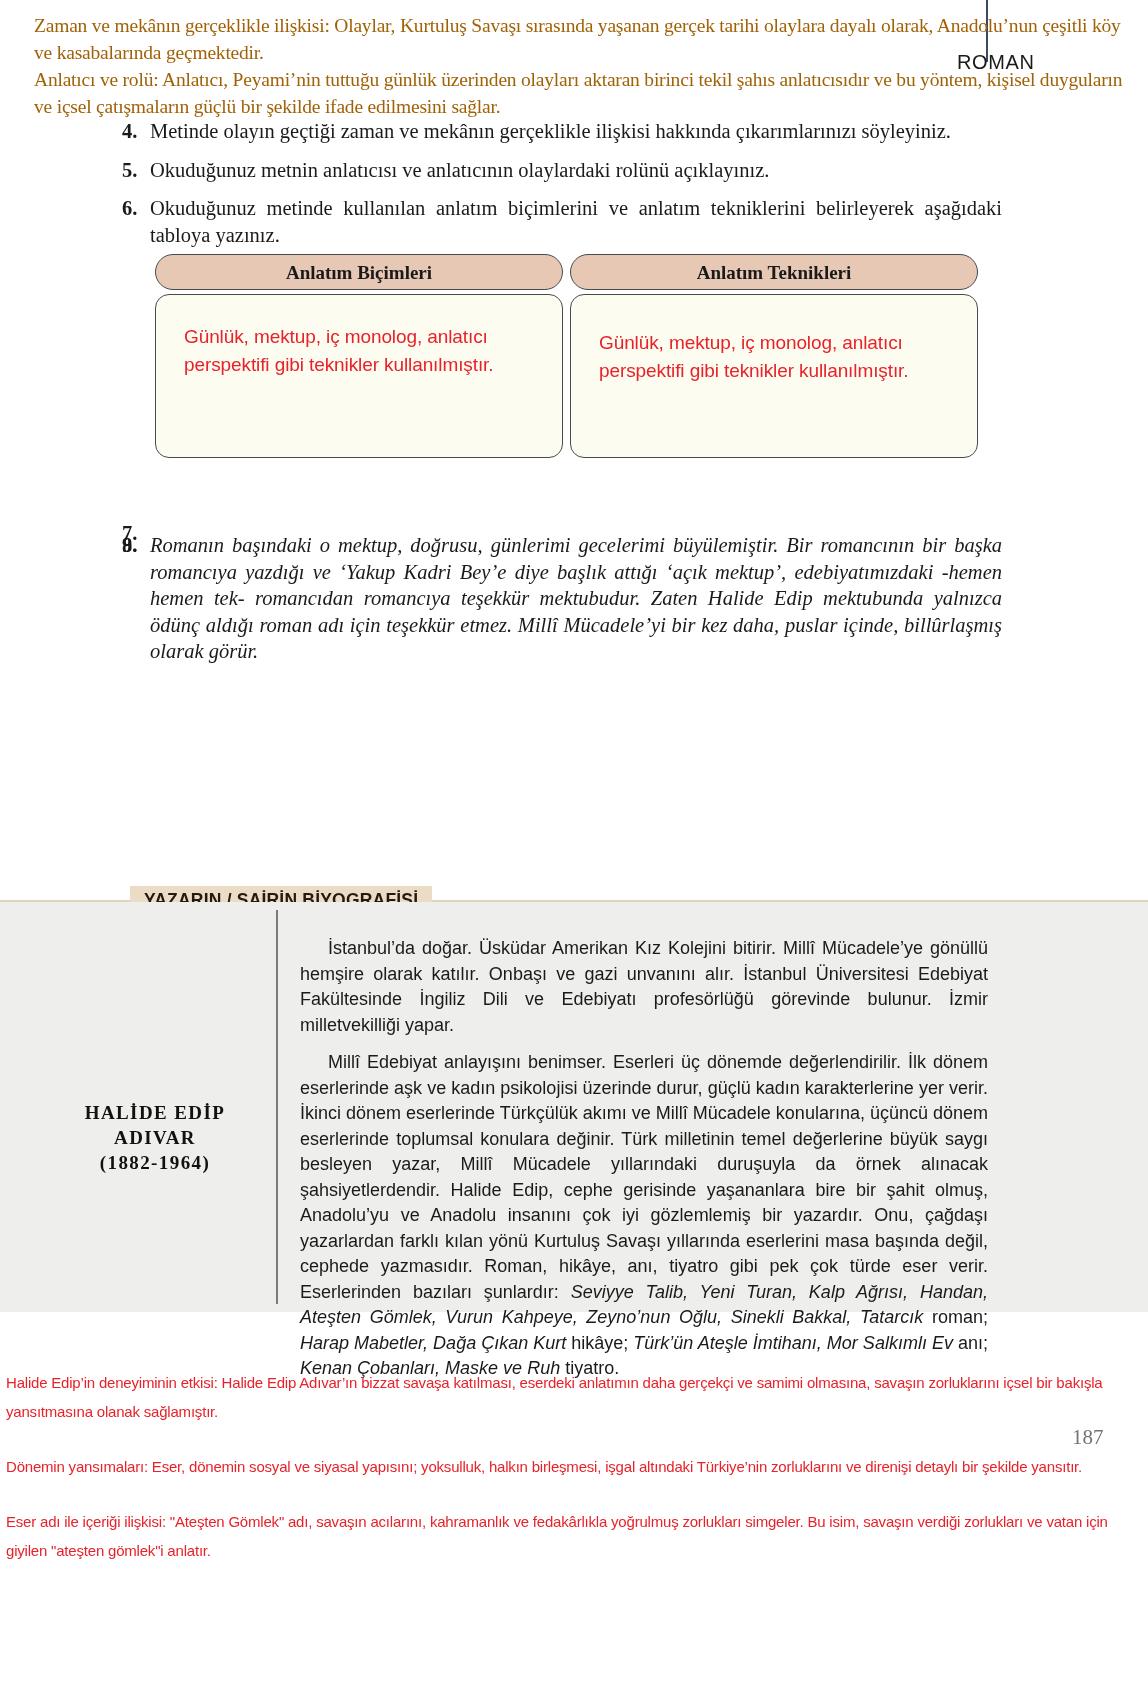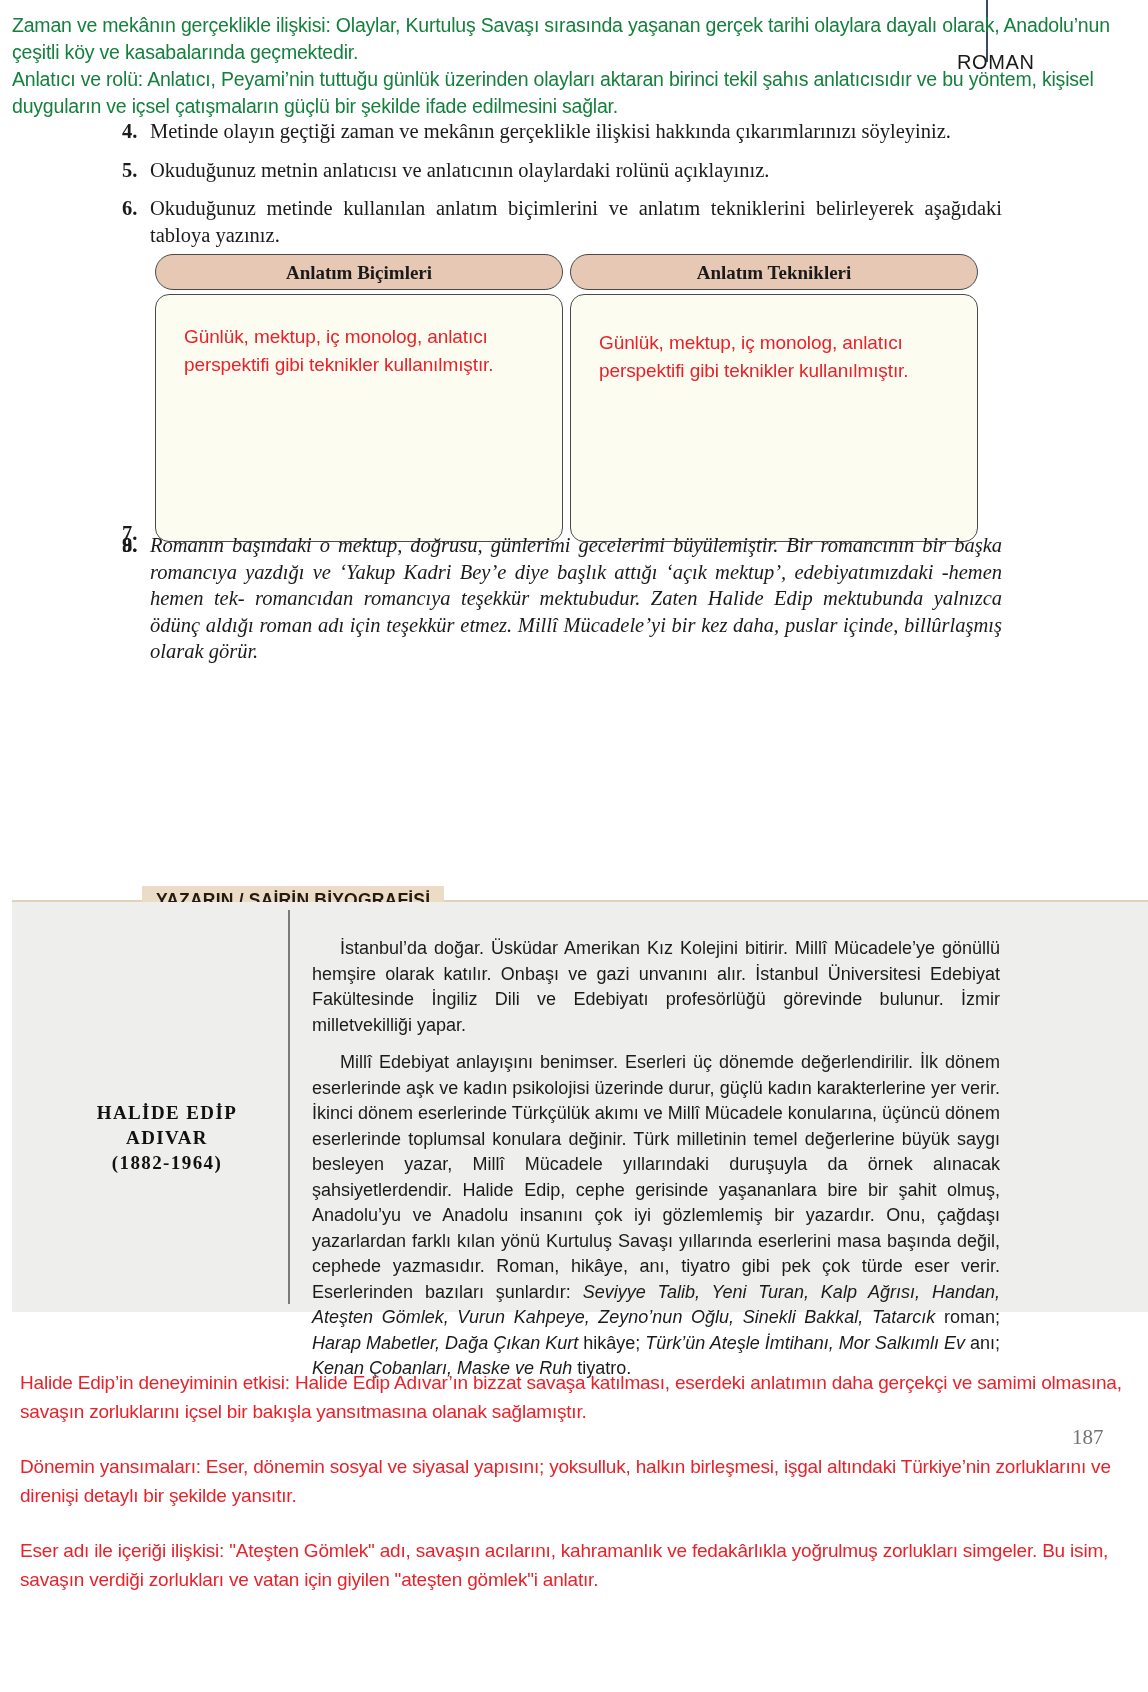--- a/index.html
+++ b/index.html
@@ -12,25 +12,25 @@
     height: 1692px;
     position: relative;
     font-family: "Liberation Serif", serif;
     color: #1a1a1a;
     overflow: hidden;
   }
 
   
   .annot-top {
     position: absolute;
-    left: 12px;
+    left: 34px;
     top: 12px;
     width: 1105px;
-    font-family: Liberation Sans, sans-serif;
-    color: #15803d;
+    font-family: Liberation Serif, serif;
+    color: #a16207;
     font-size: 19.5px;
     line-height: 27px;
     letter-spacing: -0.2px;
   }
   .annot-top p { margin: 0; }
 
   
   .top-rule {
     position: absolute;
     left: 986px;
@@ -96,40 +96,40 @@
     background: #e6c8b4;
     border: 1px solid #4a4a4a;
     border-radius: 18px;
     font-weight: bold;
     font-size: 19px;
     color: #1a1a1a;
     box-sizing: border-box;
   }
   .box-body {
     margin-top: 4px;
-    height: 248px;
+    height: 164px;
     background: #fdfcf0;
     border: 1px solid #4a4a4a;
     border-radius: 14px;
     box-sizing: border-box;
     padding: 28px 20px 10px 28px;
   }
   .box-answer {
     font-family: "Liberation Sans", sans-serif;
     color: #e8222a;
     font-size: 19px;
     line-height: 28px;
     letter-spacing: -0.1px;
   }
   .boxcol.right .box-body { padding: 34px 24px 10px 28px; }
 
   
   .bio-wrap {
     position: absolute;
-    left: 12px;
+    left: 0;
     top: 872px;
     width: 1040px;
     height: 458px;
   }
   .bio-divider {
     position: absolute;
     left: 0;
     top: 28px;
     width: 1148px;
     height: 3px;
@@ -186,26 +186,26 @@
     line-height: 25.5px;
     color: #1a1a1a;
     text-align: justify;
   }
   .bio-text p { margin: 12px 0 9px 0; text-indent: 28px; }
   .bio-text i { font-style: italic; }
 
   
   .annot-bottom {
     position: absolute;
-    left: 20px;
+    left: 6px;
     top: 1368px;
     width: 1120px;
     font-family: "Liberation Sans", sans-serif;
     color: #e8222a;
-    font-size: 19px;
+    font-size: 15px;
     line-height: 29px;
     letter-spacing: -0.2px;
   }
   .annot-bottom p { margin: 0 0 26px 0; }
 
   .page-number {
     position: absolute;
     left: 1072px;
     top: 1425px;
     font-family: "Liberation Serif", serif;

